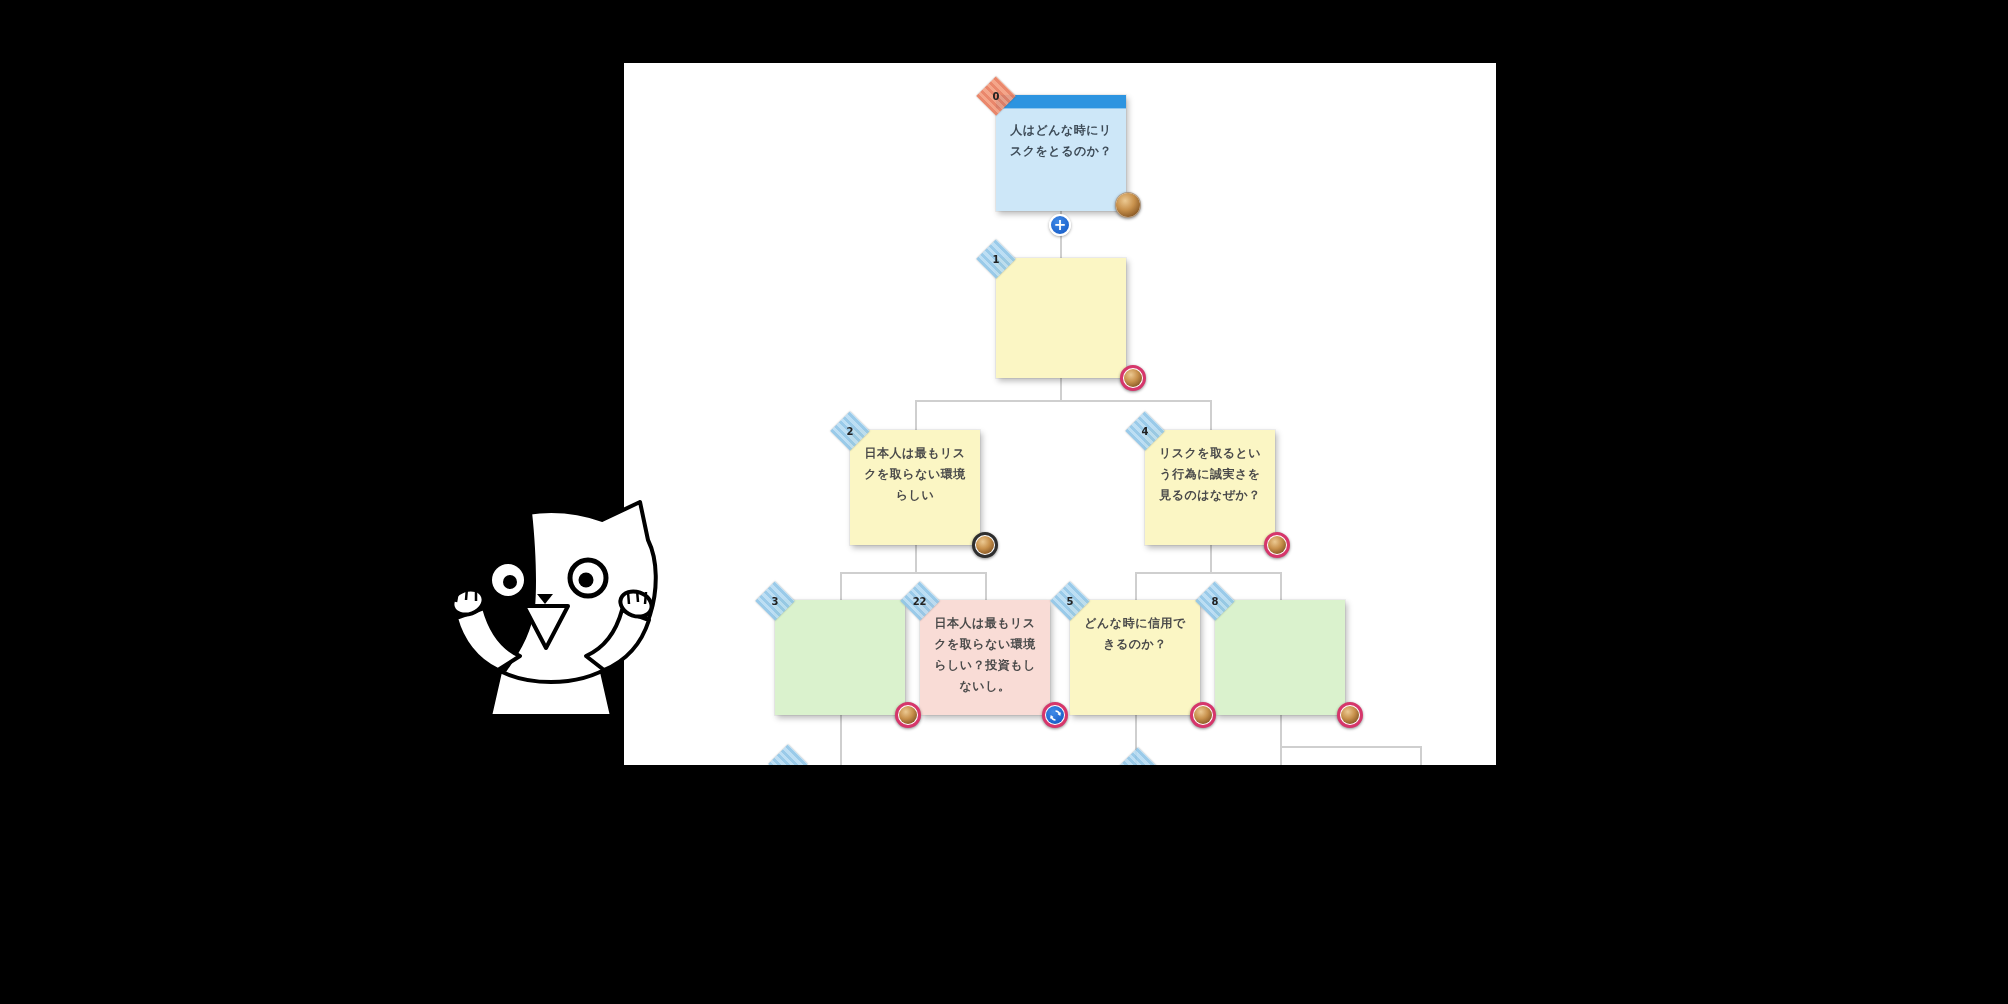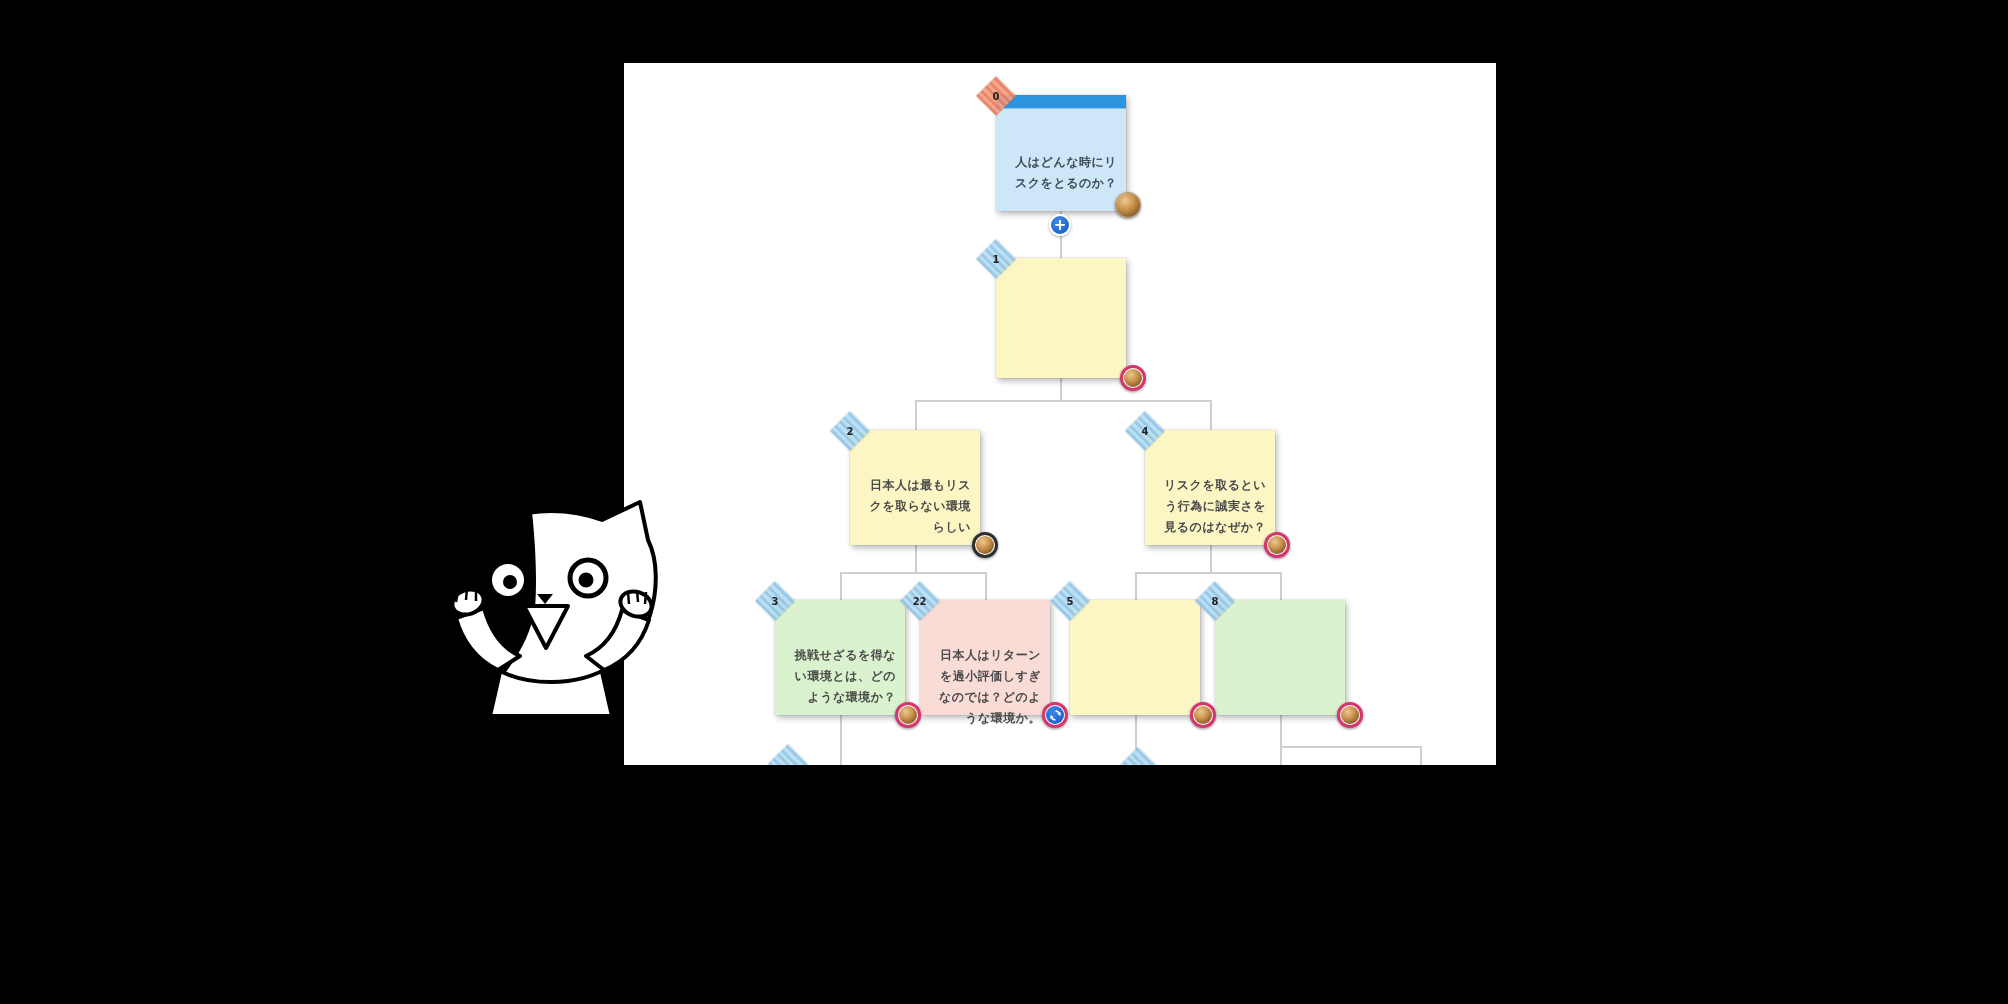--- a/index.html
+++ b/index.html
@@ -15,21 +15,21 @@
   
   .conn { position:absolute; background:#cfcfcf; }
   
   .note {
     position:absolute; width:130px;
     box-shadow:2px 3px 6px rgba(0,0,0,0.28);
     outline:1px solid rgba(0,0,0,0.05);
   }
   .note .body {
     padding:13px 9px 8px 9px; font-size:12px; font-weight:bold; color:#4a4a4a;
-    text-align:right; line-height:1.75; letter-spacing:0.5px;margin-top:32px;
+    text-align:center; line-height:1.75; letter-spacing:0.5px;
   }
   .note.blue   { background:#cde7f8; }
   .note.blue .header { height:13px; background:#2d94e0; border-bottom:1px solid #8ec6ee; }
   .note.blue .body { padding-top:11px; color:#3d4b57; }
   .note.yellow { background:#fbf6c4; }
   .note.green  { background:#daf2cd; }
   .note.pink   { background:#f9dcd6; }
   
   .tape {
     position:absolute; left:-14px; top:-13px; width:28px; height:28px;
@@ -135,34 +135,34 @@
       <div class="tape bluetape">
           <span>4</span>
         </div>
       <div class="body">リスクを取るという行為に誠実さを見るのはなぜか？</div>
     </div>
 
     <div class="note green" style="left:151px;top:537px;height:115px">
       <div class="tape bluetape">
           <span>3</span>
         </div>
-      <div class="body">挑戦せざるを得ない環境とは、どのような環境か？</div>
     </div>
 
     <div class="note pink" style="left:296px;top:537px;height:115px">
       <div class="tape bluetape">
           <span>22</span>
         </div>
-      <div class="body">日本人はリターンを過小評価しすぎなのでは？どのような環境か。</div>
+      <div class="body">日本人は最もリスクを取らない環境らしい？投資もしないし。</div>
     </div>
 
     <div class="note yellow" style="left:446px;top:537px;height:115px">
       <div class="tape bluetape">
           <span>5</span>
         </div>
+      <div class="body">どんな時に信用できるのか？</div>
     </div>
 
     <div class="note green" style="left:591px;top:537px;height:115px">
       <div class="tape bluetape">
           <span>8</span>
         </div>
     </div>
 
     <div class="stamp plain" style="left:491px;top:129px">
         <span class="photo"></span>

